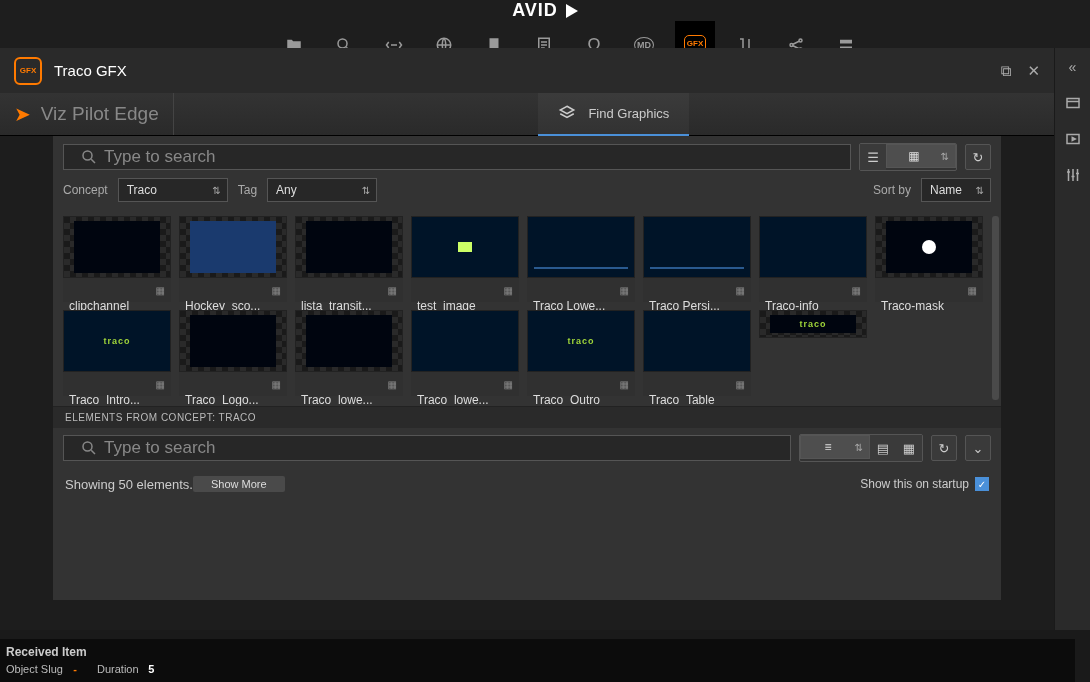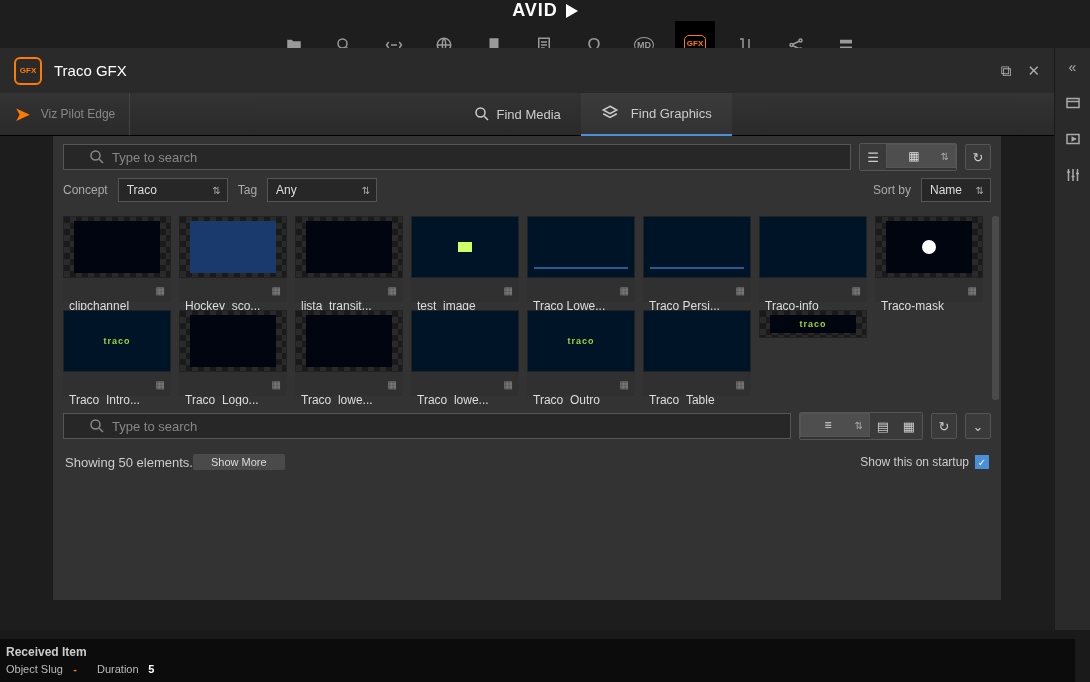--- a/index.html
+++ b/index.html
@@ -22,29 +22,29 @@
 .wintitle { height:45px; background:#2a2a2a; display:flex; align-items:center; padding:0 14px; gap:12px; position:relative; }
 .gfx-icon { width:28px; height:28px; border:2px solid #ff7a00; border-radius:6px; display:flex; align-items:center; justify-content:center; font-size:8px; font-weight:700; color:#ff7a00; }
 .wintitle .title { font-size:15px; color:#fff; }
 .wintitle .right { margin-left:auto; display:flex; gap:16px; color:#aaa; }
 .wintitle .right span { cursor:pointer; font-size:15px; }
 
 
 .vizbar { height:43px; background:linear-gradient(#333,#2a2a2a); display:flex; align-items:center; border-bottom:1px solid #000; }
 .vizbar .vizlogo { display:flex; align-items:center; padding:0 14px; gap:10px; height:100%; border-right:1px solid #444; }
 .vizbar .vizlogo .arrow { color:#ff7a00; font-size:20px; }
-.vizbar .vizlogo .txt { color:#888; font-size:12px; }
+.vizbar .vizlogo .txt { color:#888; font-size:19px; }
 .vizbar .centertabs { flex:1; display:flex; justify-content:center; }
 .vizbar .tab { display:flex; align-items:center; gap:6px; padding:0 20px; height:43px; color:#ccc; font-size:13px; cursor:pointer; }
 .vizbar .tab.active { border-bottom:2px solid #4a90d9; background:rgba(255,255,255,.04);gap:12px; }
 
 
 .main { background:#333; display:flex; flex-direction:column; width:948px; margin:0 auto; }
 .searchrow { padding:7px 10px; display:flex; align-items:center; gap:8px; }
-.searchbox { flex:1; background:#272727; border:1px solid #555; height:26px; display:flex; align-items:center; padding:0 24px; gap:6px; color:#888; font-size:13px; }
+.searchbox { flex:1; background:#272727; border:1px solid #555; height:26px; display:flex; align-items:center; padding:0 16px; gap:6px; color:#888; font-size:17px; }
 .iconbtn-group { display:flex; border:1px solid #555; border-radius:2px; overflow:hidden; }
 .iconbtn { width:26px; height:26px; background:#3a3a3a; display:flex; align-items:center; justify-content:center; cursor:pointer; color:#ccc; font-size:13px; }
 .iconbtn.sel { background:#4e4e4e; }
 .iconbtn.solo { border:1px solid #555; border-radius:2px; }
 
 
 .filterrow { padding:0 10px 8px; display:flex; align-items:center; gap:10px; font-size:12px; color:#aaa; }
 .sel { background:#272727; border:1px solid #555; height:24px; padding:0 22px 0 8px; color:#ddd; font-size:12px; position:relative; display:flex; align-items:center; min-width:70px; cursor:pointer; }
 .sel::after { content:"⇅"; position:absolute; right:6px; font-size:10px; color:#aaa; }
 .filterrow .push { margin-left:auto; }
@@ -207,27 +207,20 @@
       <span>✕</span>
     </div>
   </div>
 
   <div class="vizbar">
     <div class="vizlogo">
       <span class="arrow">➤</span>
       <span class="txt">Viz Pilot Edge</span>
     </div>
     <div class="centertabs">
-      <div class="tab">
-        <svg viewBox="0 0 24 24" width="14" height="14" fill="none" stroke="#ccc" stroke-width="2">
-            <circle cx="10" cy="10" r="6"></circle>
-            <path d="m15 15 5 5"></path>
-          </svg>
-        <span>Find Media</span>
-      </div>
       <div class="tab active">
         <svg viewBox="0 0 24 24" width="14" height="14" fill="none" stroke="#ccc" stroke-width="2">
             <path d="M12 3l9 5-9 5-9-5z"></path>
             <path d="M3 13l9 5 9-5"></path>
           </svg>
         <span>Find Graphics</span>
       </div>
     </div>
   </div>
 
@@ -387,20 +380,21 @@
             </div>
           </div>
           <div class="card">
             <div class="thumb checker" style="height: 28px;">
               <div class="inner"></div>
               <div class="logoin">traco</div>
             </div>
           </div>
         </div>
 
+    <div class="lowhdr">ELEMENTS FROM CONCEPT: TRACO</div>
 
     <div class="lowsearch">
       <div class="searchbox" style="flex:1">
         <svg viewBox="0 0 24 24" width="13" height="13" fill="none" stroke="#888" stroke-width="2">
               <circle cx="10" cy="10" r="6"></circle>
               <path d="m15 15 5 5"></path>
             </svg>
         <span>Type to search</span>
       </div>
       <div class="iconbtn-group">

